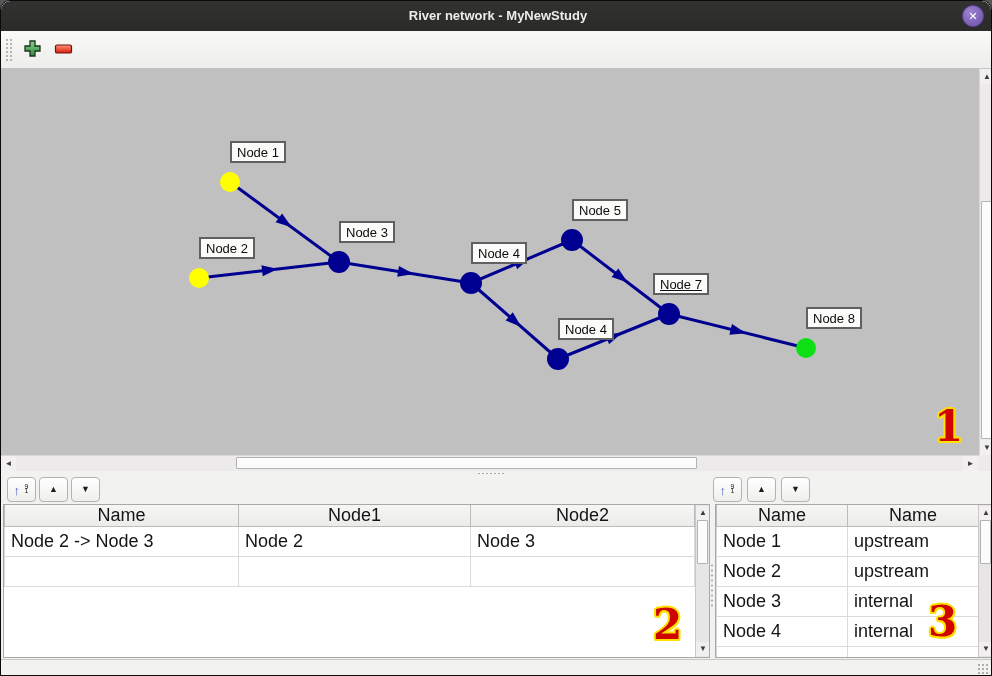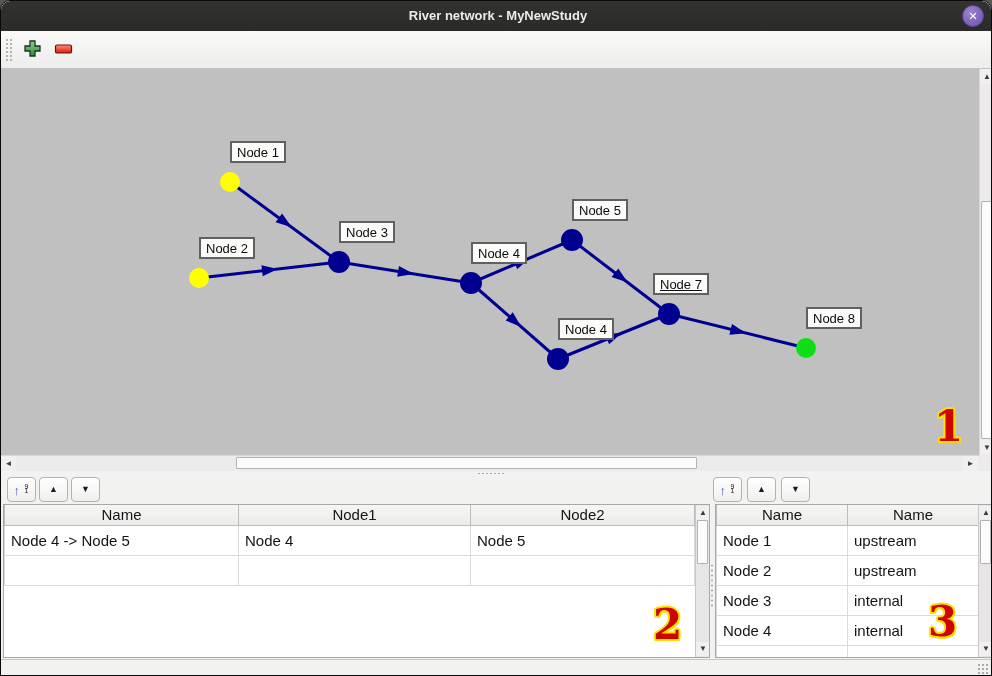--- a/index.html
+++ b/index.html
@@ -49,21 +49,21 @@
   .bottom { position:absolute; top:474px; left:0; right:0; height:184px; background:#f2f2f0; }
   .mini-btn { position:absolute; top:2px; width:29px; height:25px; background:linear-gradient(#ffffff,#efefed);
               border:1px solid #b2b2b0; border-radius:4px; text-align:center; cursor:pointer;
               font-size:9px; color:#1c1c1c; line-height:23px; }
   .sort-ic { position:relative; display:inline-block; width:16px; height:16px; top:3px; }
   .sort-ic .arr { position:absolute; left:0px; top:-2px; font-size:13px; font-weight:bold; color:#3d52be; }
   .sort-ic .d1 { position:absolute; right:1px; top:-2px; font-size:7px; color:#222; }
   .sort-ic .d9 { position:absolute; right:1px; bottom:-1px; font-size:7px; color:#222; }
 
   .grid { position:absolute; top:29px; height:154px; overflow:hidden; background:#fff; border:1px solid #a8a8a6; }
-  table { border-collapse:collapse; table-layout:fixed; font-size:15px; color:#141414; }
+  table { border-collapse:collapse; table-layout:fixed; font-size:18px; color:#141414; }
   th { height:20px; font-weight:normal; background:linear-gradient(#f6f6f5,#ebebea); border:1px solid #bcbcba;
        border-top:none; text-align:center; overflow:hidden; }
   td { height:30px; background:#fff; border:1px solid #dadad8; padding:0 0 0 6px; text-align:left;
        overflow:hidden; white-space:nowrap; }
   .vsb { position:absolute; top:0; width:15px; height:100%; background:#e7e5e5; border-left:1px solid #c9c7c7; }
   .vsb .sbtn { left:0; width:14px; height:14px; line-height:14px; }
 
   
   .statusbar { position:absolute; top:658px; left:0; right:0; height:18px; background:#f2f2f0; border-top:1px solid #c6c6c4; }
   .resize-grip { position:absolute; right:2px; bottom:2px; width:12px; height:12px;
@@ -203,23 +203,23 @@
           </colgroup>
         <thead>
             <tr>
               <th>Name</th>
               <th>Node1</th>
               <th>Node2</th>
             </tr>
           </thead>
           <tbody>
             <tr>
-              <td>Node 4 -&gt; Node 5</td>
-              <td>Node 4</td>
-              <td>Node 5</td>
+              <td>Node 2 -&gt; Node 3</td>
+              <td>Node 2</td>
+              <td>Node 3</td>
             </tr>
             <tr>
               <td></td>
               <td></td>
               <td></td>
             </tr>
           </tbody>
       </table>
       <div class="vsb" style="left:691px;">
         <div class="sbtn" style="top:1px;"><span>▲</span></div>

